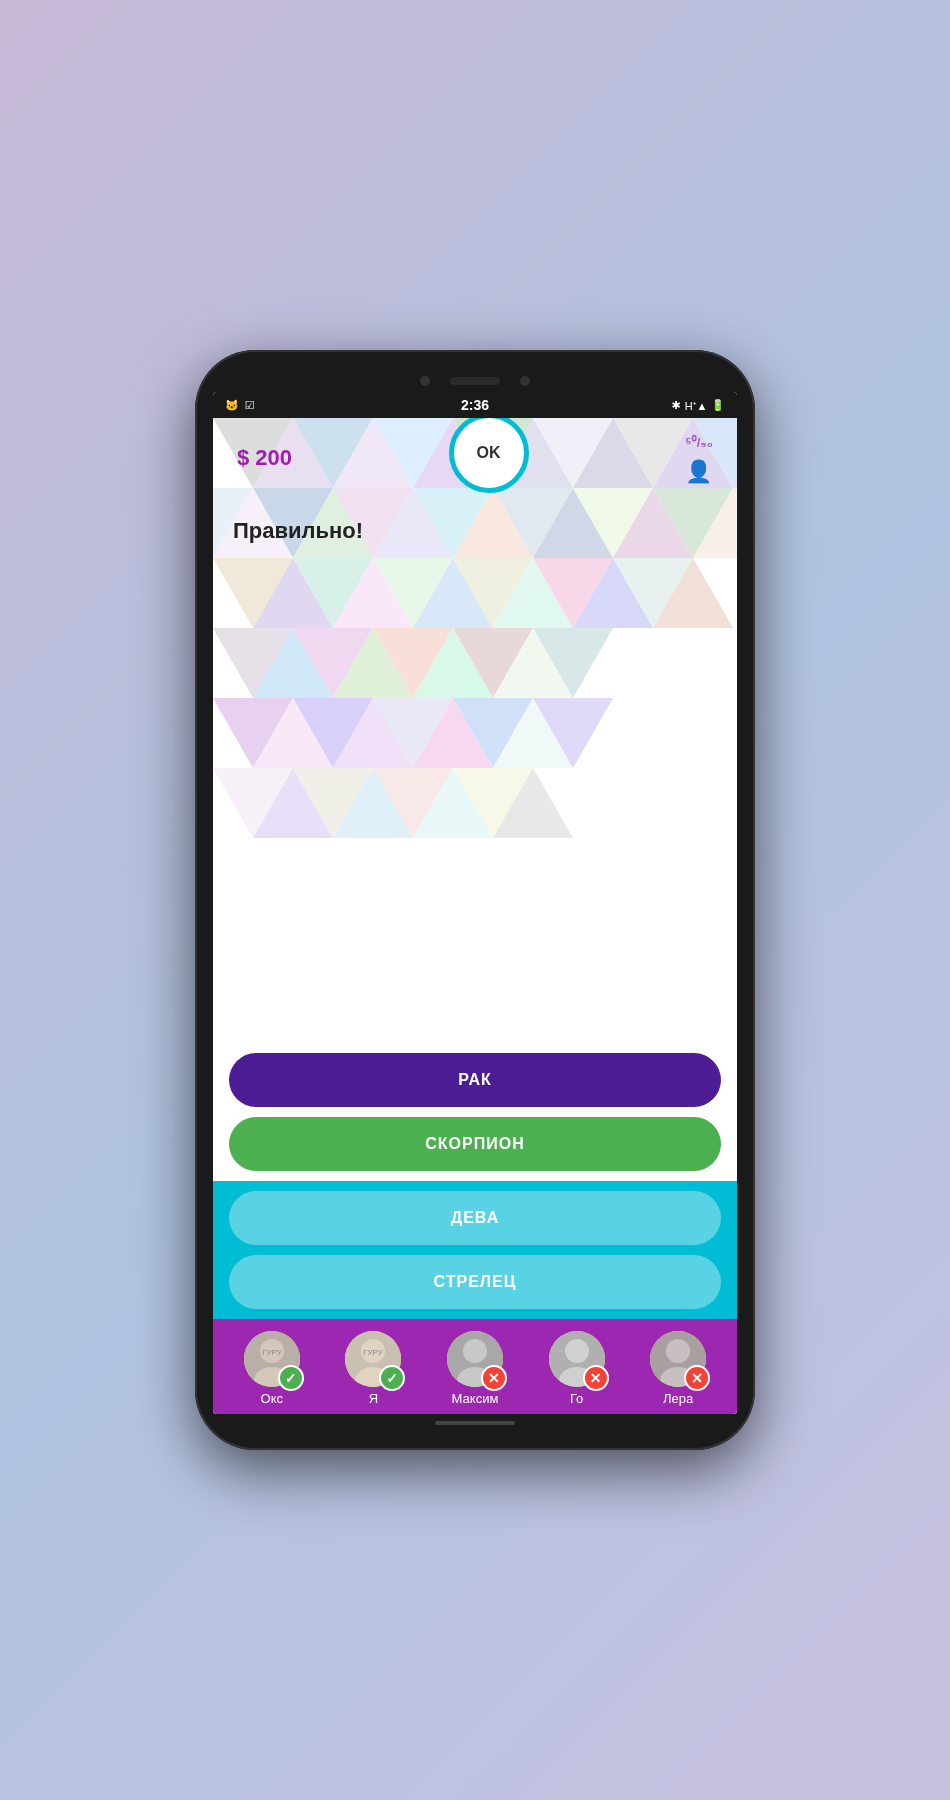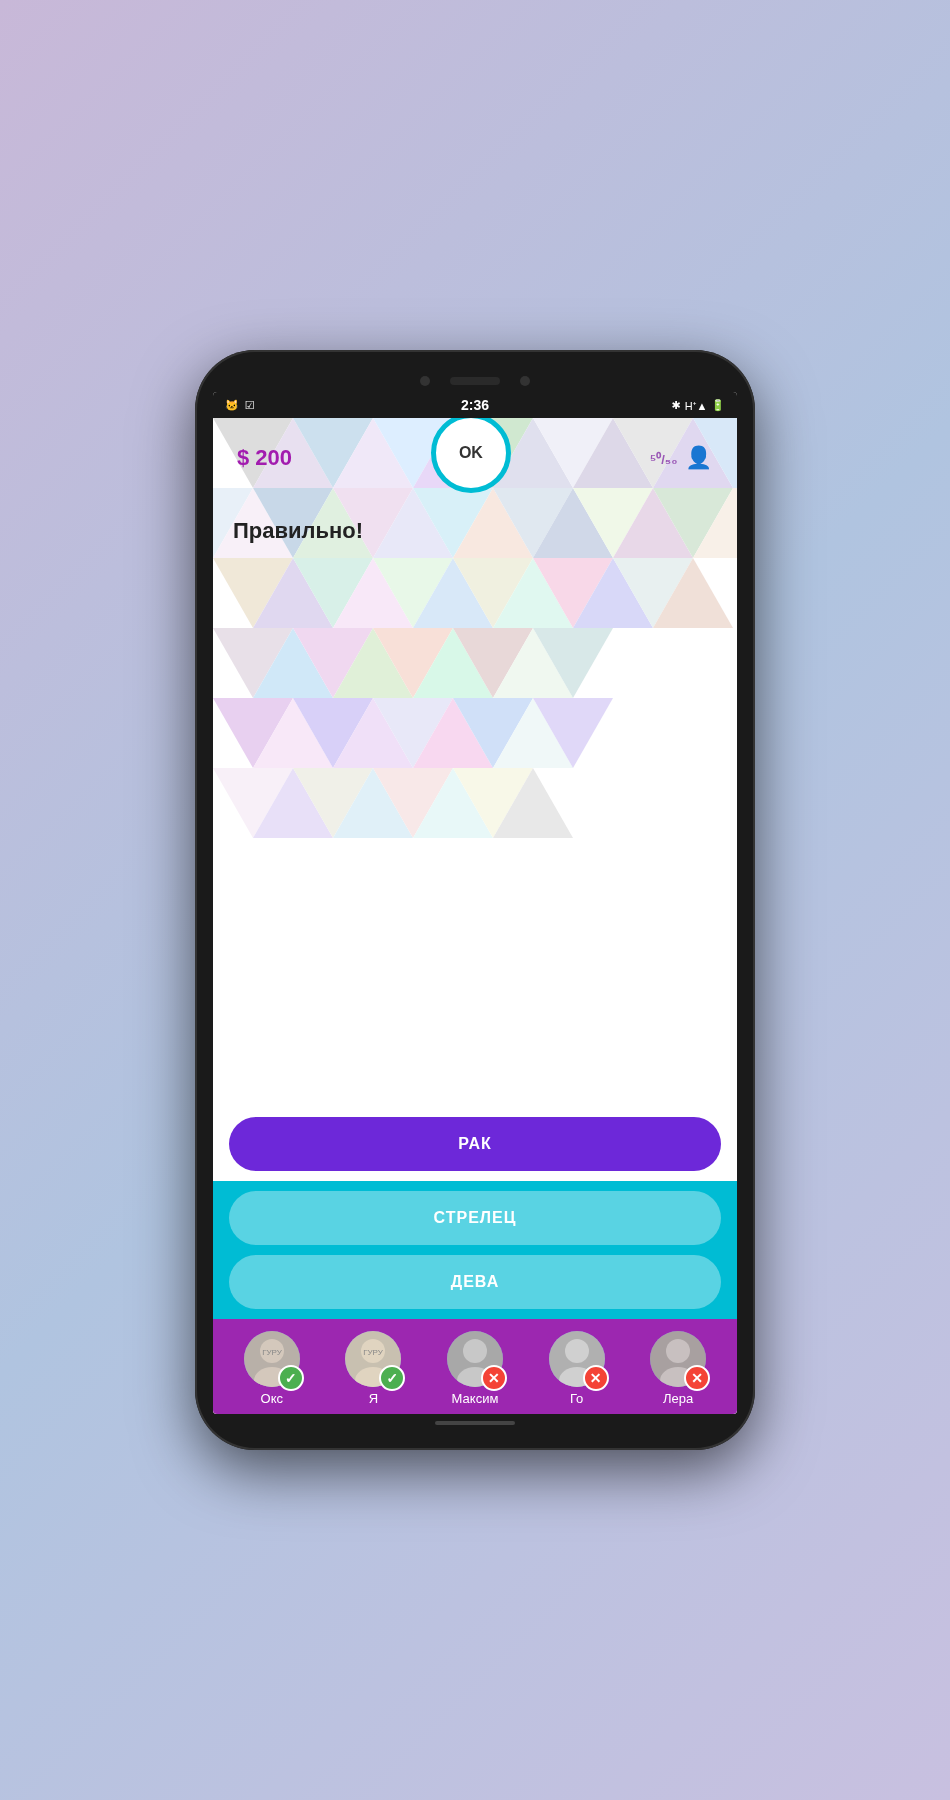--- a/index.html
+++ b/index.html
@@ -145,41 +145,42 @@
       font-weight: bold;
       color: #333;
       cursor: pointer;
       margin-top: -10px;
     }
 
     .lifelines {
       display: flex;
       gap: 8px;
       align-items: center;
+      flex-direction: column;
     }
 
     .person-icon {
       color: #9b59b6;
       font-size: 22px;
     }
 
     .answer-btn {
       width: 100%;
       padding: 18px 20px;
       border-radius: 30px;
       border: none;
       font-size: 16px;
       font-weight: bold;
       color: white;
       cursor: pointer;
       letter-spacing: 1px;
     }
 
     .answer-btn.blue {
-      background: #6d28d9;
+      background: #4c1d95;
     }
 
     .answer-btn.green {
       background: #4caf50;
     }
 
     
     .players-bar {
       background: #9c27b0;
       padding: 12px 8px 8px;
@@ -198,21 +199,21 @@
     .player-avatar-wrap {
       position: relative;
       width: 56px;
       height: 56px;
     }
 
     .player-avatar {
       width: 56px;
       height: 56px;
       border-radius: 50%;
-      background: #8b5cf6;
+      background: #fde047;
       overflow: hidden;
       display: flex;
       align-items: center;
       justify-content: center;
     }
 
     .player-avatar svg {
       width: 100%;
       height: 100%;
     }
@@ -421,24 +422,25 @@
         </div>
       </div>
 
       <div class="correct-text">
         <span style="font-size:22px; font-weight:bold; color:#222;">Правильно!</span>
       </div>
 
       <div class="answers-section">
         <div class="answers-upper">
           <button class="answer-btn blue">РАК</button>
+          <button class="answer-btn green">СКОРПИОН</button>
         </div>
         <div class="answers-lower">
+          <button class="answer-btn-lower">ДЕВА</button>
           <button class="answer-btn-lower">СТРЕЛЕЦ</button>
-          <button class="answer-btn-lower">ДЕВА</button>
         </div>
       </div>
 
       <div class="players-bar">
 
         <div class="player-item">
           <div class="player-avatar-wrap">
             <div class="player-avatar">
               <svg viewBox="0 0 56 56" xmlns="http://www.w3.org/2000/svg">
                 <rect width="56" height="56" fill="#b8b0a8"></rect>

